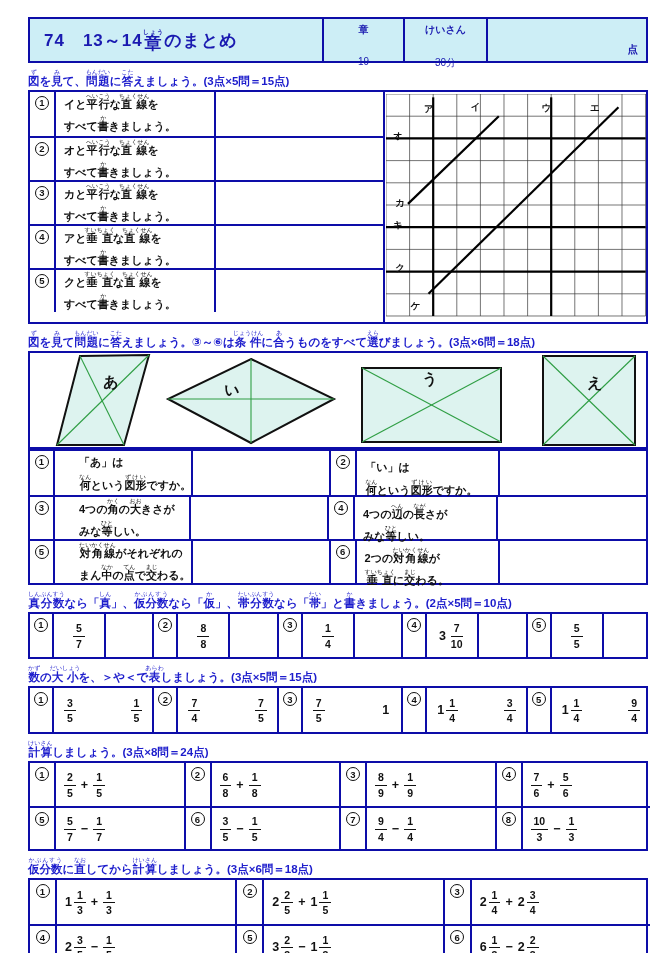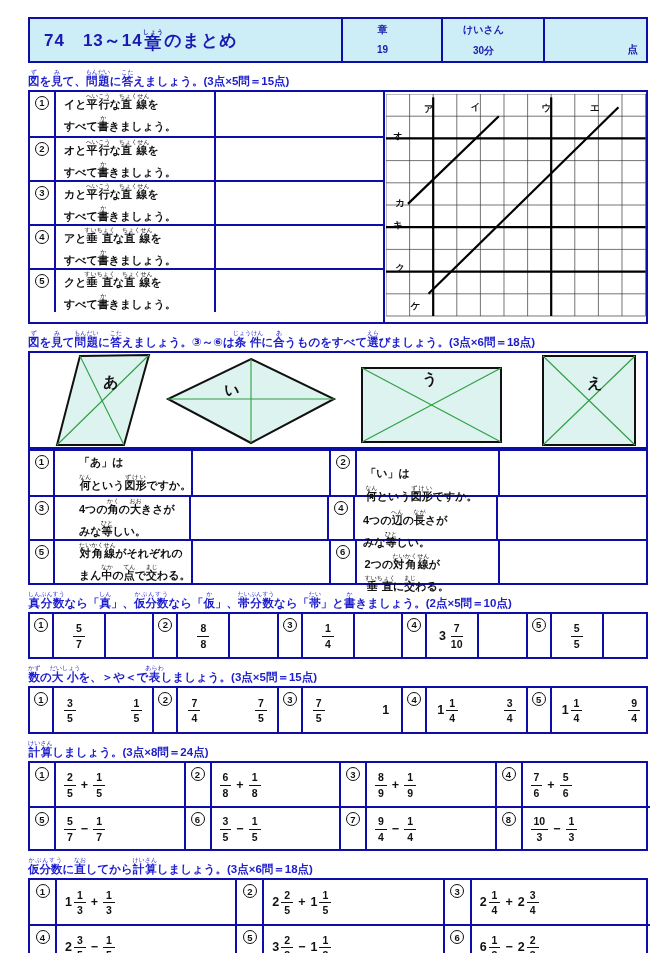--- a/index.html
+++ b/index.html
@@ -3,32 +3,32 @@
 <meta charset="utf-8">
 <style>
   *{box-sizing:border-box;margin:0;padding:0;}
   html,body{background:#ffffff;}
   body{
     width:667px;height:953px;position:relative;overflow:hidden;
     font-family:"Liberation Sans","DejaVu Sans",sans-serif;
     color:var(--ink,#111);
   }
   .page{padding:17px 19px 0 28px;width:667px;}
-  .w{width:620px;gap:19px;}
+  .w{width:620px;}
 
   
   .hdr{display:flex;height:46px;border:2px solid var(--blue,#0d0da8);background:var(--hbg,#cdeef6);}
   .hdr-title{flex:0 0 292px;display:flex;align-items:center;padding-left:14px;
     font-size:17px;font-weight:bold;color:var(--tblue,#1a1ab0);letter-spacing:1px;line-height:1;}
   .hdr-title rt{font-size:6px;color:var(--tblue,#1a1ab0);}
   .hdr-cell{display:flex;flex-direction:column;align-items:center;justify-content:flex-start;
     border-left:2px solid var(--blue,#0d0da8);padding-top:4px;color:var(--tblue,#1a1ab0);}
   .hc1{flex:0 0 81px}.hc2{flex:0 0 83px}.hc3{flex:0 0 72px}
   .hdr-label{font-size:10px;font-weight:bold;}
-  .hdr-val{font-size:10px;font-weight:bold;margin-top:7px;}
+  .hdr-val{font-size:10px;font-weight:normal;margin-top:19px;}
   .hdr-score{flex:1;border-left:2px solid var(--blue,#0d0da8);position:relative;}
   .hdr-score span{position:absolute;right:8px;bottom:4px;font-size:10.5px;font-weight:bold;color:var(--tblue,#1a1ab0);}
 
   
   .sec-head{color:var(--hblue,#1c1ccc);font-weight:bold;font-size:11.5px;line-height:1.05;
     margin:6px 0 3px 0;white-space:nowrap;}
   .sec-head rt{font-size:6px;font-weight:normal;}
 
   
   .cno{display:inline-flex;width:14px;height:14px;border:1.2px solid #111;border-radius:50%;
@@ -51,21 +51,21 @@
   .shapes{width:620px;height:98px;border:2px solid var(--blue,#0d0da8);overflow:hidden;}
 
   
   .t2{border:2px solid var(--blue,#0d0da8);width:620px;}
   .t2row{display:flex;height:44px;}
   .t2row + .t2row{border-top:2px solid var(--blue,#0d0da8);}
   .t2 .c-no{flex:0 0 25px;border-right:2px solid var(--blue,#0d0da8);}
   .t2 .c-q1{flex:0 0 136px;border-right:2px solid var(--blue,#0d0da8);padding:1px 0 0 24px;}
   .t2 .c-a1{flex:0 0 138px;border-right:2px solid var(--blue,#0d0da8);}
   .t2 .c-no2{flex:0 0 26px;border-right:2px solid var(--blue,#0d0da8);}
-  .t2 .c-q2{flex:0 0 143px;border-right:2px solid var(--blue,#0d0da8);padding:12px 0 0 8px;}
+  .t2 .c-q2{flex:0 0 143px;border-right:2px solid var(--blue,#0d0da8);padding:6px 0 0 8px;}
   .t2 .c-a2{flex:1;}
 
   
   .trow{display:flex;width:620px;}
   .tbl{border:2px solid var(--blue,#0d0da8);width:620px;}
   .grp{flex:1;display:flex;}
   .grp + .grp{border-left:2px solid var(--blue,#0d0da8);}
   .grp .g-no{flex:0 0 24px;border-right:2px solid var(--blue,#0d0da8);}
   .grp .g-fr{flex:0 0 52px;border-right:2px solid var(--blue,#0d0da8);display:flex;align-items:center;justify-content:center;}
   .grp .g-bl{flex:1;}

